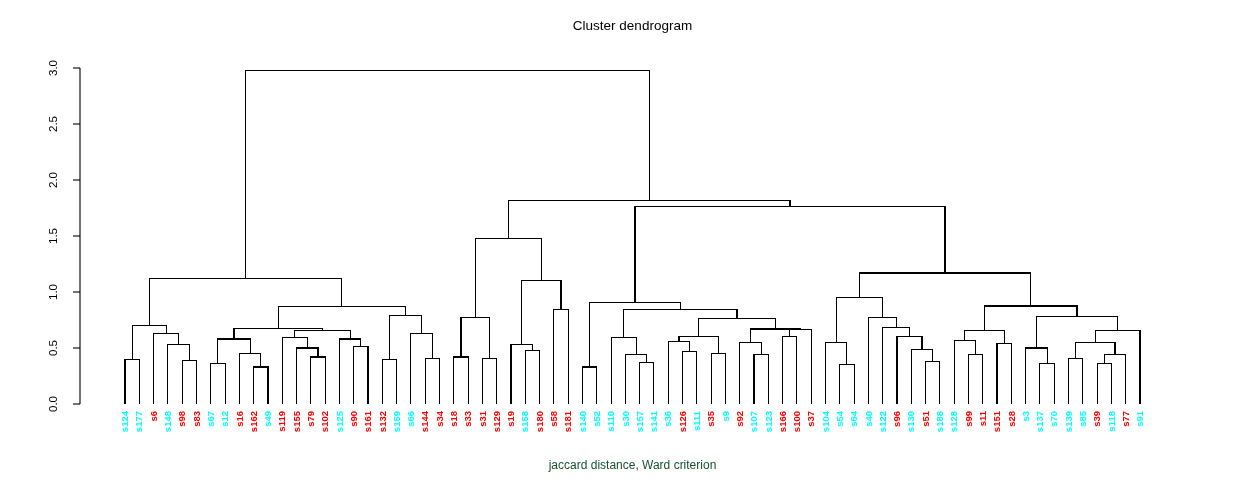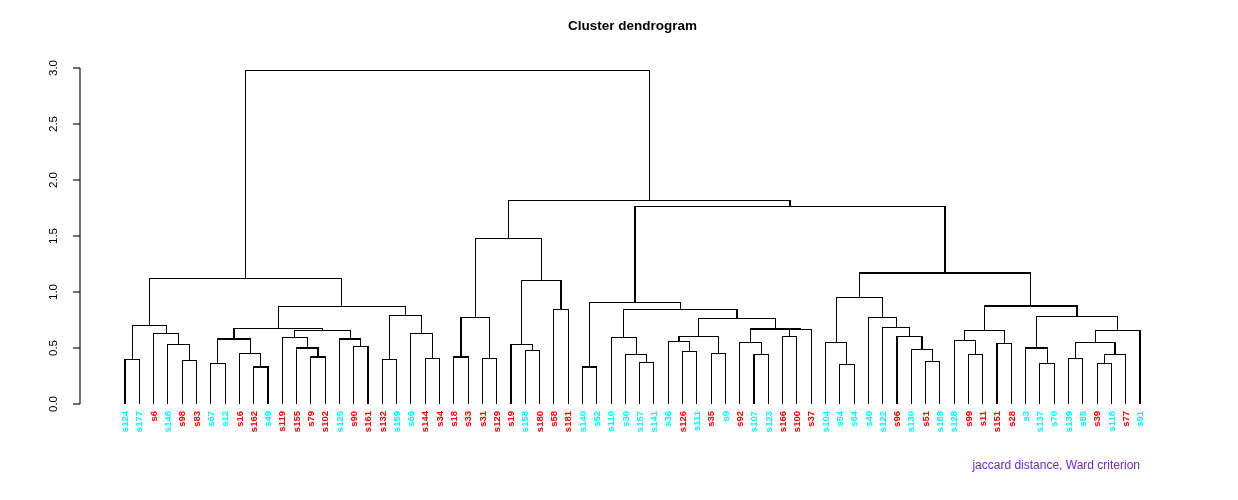--- a/index.html
+++ b/index.html
@@ -1,21 +1,21 @@
 <!DOCTYPE html>
 <html><head>
 <meta charset="utf-8">
 <style>
   html,body{margin:0;padding:0;background:#ffffff;}
   #figure{position:relative;width:1238px;height:500px;background:#ffffff;overflow:hidden;
           font-family:"Liberation Sans","DejaVu Sans",sans-serif;}
   #main-title{position:absolute;left:125px;top:18px;width:1015px;text-align:center;
-              font-size:13.5px;font-weight:bold;color:#000;}
-  #x-axis-label{position:absolute;left:125px;top:458px;width:1015px;text-align:right;
-                font-size:12px;color:#6d28d9;}
+              font-size:13.5px;font-weight:normal;color:#000;}
+  #x-axis-label{position:absolute;left:125px;top:458px;width:1015px;text-align:center;
+                font-size:12px;color:#14532d;}
   svg{position:absolute;left:0;top:0;}
   text{font-family:"Liberation Sans","DejaVu Sans",sans-serif;}
 </style>
 </head>
 <body>
 
 <div id="figure">
   <div id="main-title">Cluster dendrogram</div>
   <svg id="plot" width="1238" height="500">
       <path d="M125.0,404.0V359.2H139.3V404.0M182.2,404.0V360.9H196.5V404.0M167.9,404.0V344.6H189.3V360.9M153.6,404.0V333.4H178.6V344.6M132.1,359.2V325.6H166.1V333.4M210.8,404.0V363.7H225.1V404.0M253.7,404.0V367.0H268.0V404.0M239.4,404.0V353.6H260.8V367.0M217.9,363.7V339.0H250.1V353.6M310.8,404.0V357.0H325.1V404.0M296.5,404.0V348.0H318.0V357.0M282.3,404.0V337.9H307.3V348.0M353.7,404.0V346.9H368.0V404.0M339.4,404.0V339.0H360.9V346.9M294.8,337.9V330.1H350.2V339.0M234.0,339.0V328.4H322.5V330.1M382.3,404.0V359.2H396.6V404.0M425.2,404.0V358.1H439.5V404.0M410.9,404.0V333.4H432.4V358.1M389.5,359.2V315.5H421.6V333.4M278.2,328.4V306.6H405.6V315.5M149.1,325.6V278.6H341.9V306.6M453.8,404.0V357.0H468.1V404.0M482.4,404.0V358.1H496.7V404.0M461.0,357.0V317.8H489.5V358.1M525.3,404.0V350.2H539.6V404.0M511.0,404.0V344.6H532.4V350.2M553.9,404.0V309.9H568.2V404.0M521.7,344.6V280.8H561.0V309.9M475.2,317.8V238.2H541.4V280.8M582.5,404.0V367.0H596.8V404.0M639.6,404.0V362.6H653.9V404.0M625.4,404.0V354.7H646.8V362.6M611.1,404.0V337.9H636.1V354.7M682.5,404.0V351.4H696.8V404.0M668.2,404.0V341.3H689.7V351.4M711.1,404.0V353.6H725.4V404.0M679.0,341.3V336.8H718.3V353.6M754.0,404.0V354.7H768.3V404.0M739.7,404.0V342.4H761.2V354.7M782.6,404.0V336.8H796.9V404.0M789.8,336.8V329.5H811.2V404.0M750.4,342.4V329.0H800.5V329.5M698.6,336.8V318.9H775.5V329.0M623.6,337.9V309.4H737.0V318.9M589.6,367.0V302.1H680.3V309.4M839.8,404.0V364.8H854.1V404.0M825.5,404.0V342.4H846.9V364.8M925.6,404.0V361.4H939.9V404.0M911.3,404.0V349.1H932.7V361.4M897.0,404.0V336.8H922.0V349.1M882.7,404.0V327.8H909.5V336.8M868.4,404.0V317.8H896.1V327.8M836.2,342.4V297.6H882.2V317.8M968.5,404.0V354.2H982.7V404.0M954.2,404.0V340.2H975.6V354.2M997.0,404.0V343.5H1011.3V404.0M964.9,340.2V330.1H1004.2V343.5M1039.9,404.0V363.7H1054.2V404.0M1025.6,404.0V348.0H1047.1V363.7M1068.5,404.0V358.1H1082.8V404.0M1097.1,404.0V363.1H1111.4V404.0M1104.3,363.1V354.7H1125.7V404.0M1075.7,358.1V342.4H1115.0V354.7M1095.3,342.4V330.1H1140.0V404.0M1036.4,348.0V316.6H1117.7V330.1M984.5,330.1V306.0H1077.0V316.6M859.2,297.6V273.0H1030.8V306.0M635.0,302.1V206.9H945.0V273.0M508.3,238.2V200.2H790.0V206.9M245.5,278.6V70.2H649.1V200.2" fill="none" stroke="#000000" stroke-width="1.1" shape-rendering="crispEdges"></path>

